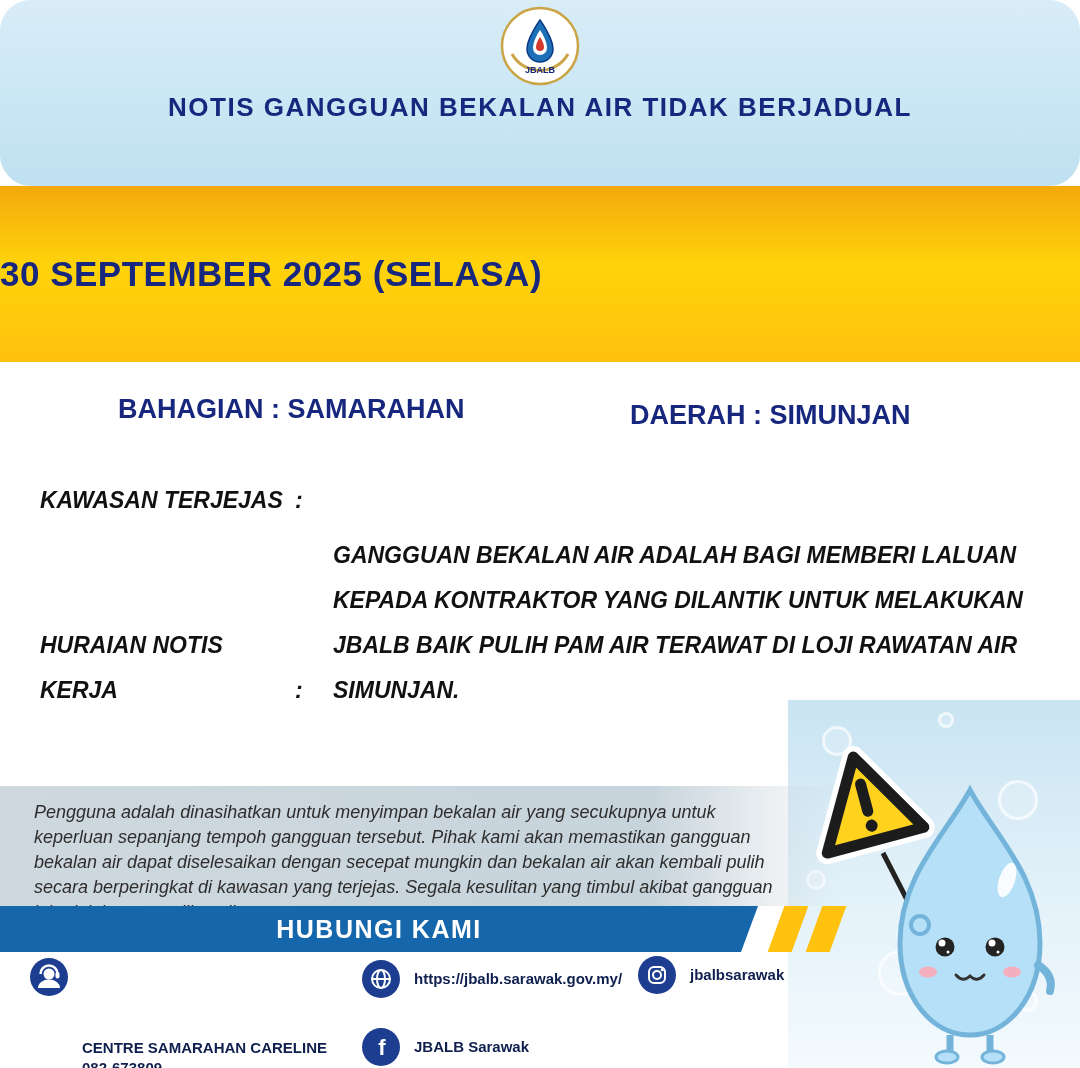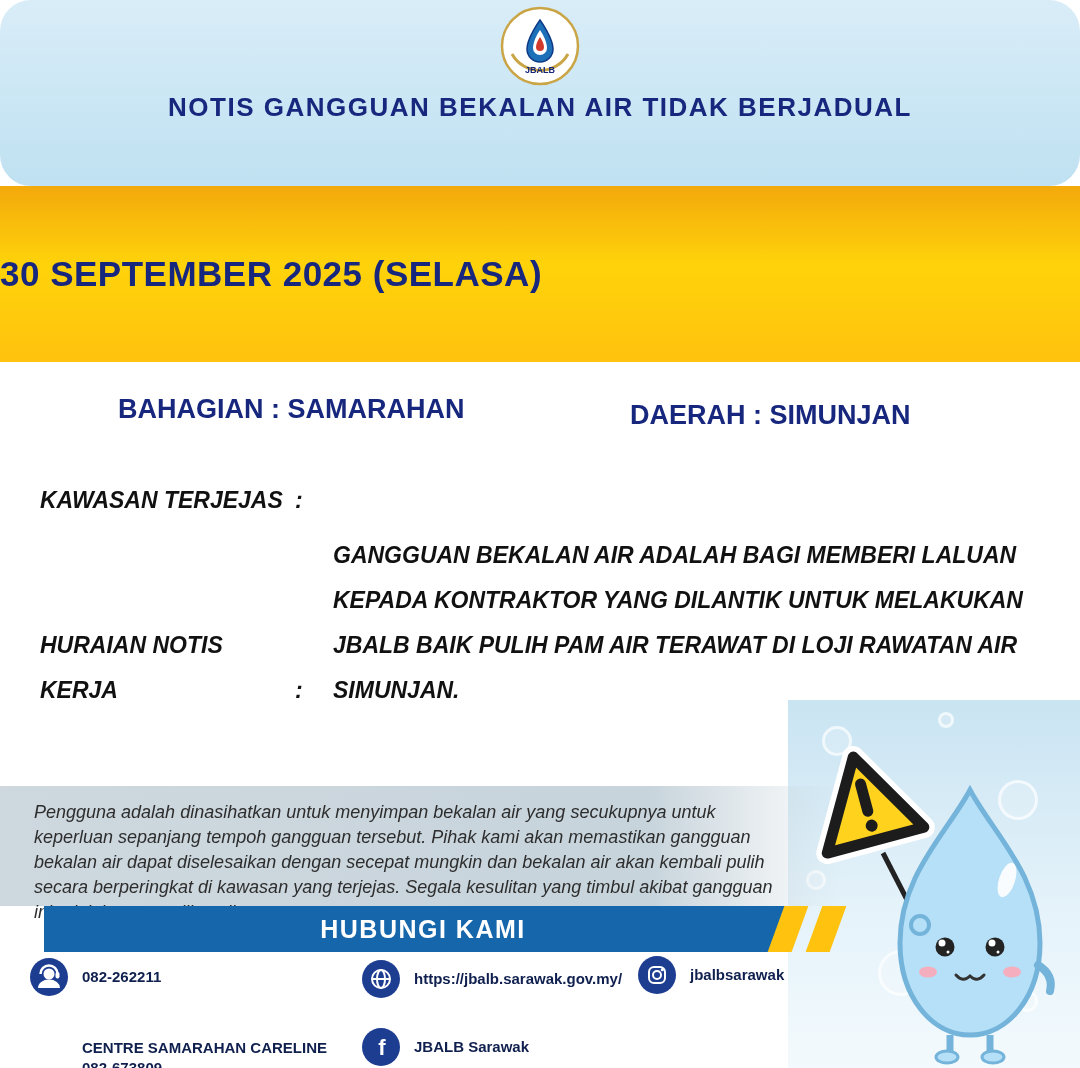--- a/index.html
+++ b/index.html
@@ -58,21 +58,21 @@
     background:linear-gradient(90deg,rgba(204,214,221,.96) 0%,rgba(197,210,218,.96) 60%,rgba(197,210,218,0) 78%);}
   .disclaimer-text{position:absolute;top:800px;left:34px;width:748px;z-index:2;
     font-style:italic;font-size:18px;line-height:25px;color:#2d2d2d;font-weight:500;}
 
   
   .mascot{position:absolute;left:735px;top:735px;width:345px;height:333px;z-index:3;}
 
   
   .contact-bar{position:absolute;top:906px;left:0;width:758px;height:46px;background:var(--bar-blue);
     clip-path:polygon(0 0,100% 0,calc(100% - 17px) 100%,0 100%);
-    display:flex;align-items:center;justify-content:center;z-index:4;margin-left:44px;}
+    display:flex;align-items:center;justify-content:center;z-index:4;}
   .contact-bar .heading{color:#ffffff;font-weight:700;font-size:25px;letter-spacing:1.5px;}
   .stripe{position:absolute;top:906px;width:24px;height:46px;background:var(--yellow);
     transform:skewX(-20deg);z-index:4;}
   .stripe-1{left:776px;}
   .stripe-2{left:814px;}
 
   
   .contact-item{position:absolute;display:flex;align-items:center;gap:14px;z-index:4;
     color:#0f1f4e;font-weight:700;font-size:15px;line-height:20px;}
   .icon-circle{width:38px;height:38px;border-radius:50%;background:var(--icon-navy);
@@ -181,21 +181,20 @@
   <div class="contact-item c1">
     <div class="icon-circle">
       <svg width="38" height="38" viewBox="0 0 38 38">
         <circle cx="19" cy="16" r="5.5" fill="#ffffff"></circle>
         <path d="M8 30 a11 8.5 0 0 1 22 0 Z" fill="#ffffff"></path>
         <path d="M10.5 16 a8.5 8.5 0 0 1 17 0" fill="none" stroke="#ffffff" stroke-width="2.5"></path>
         <rect x="25.5" y="14" width="4" height="6.5" rx="2" fill="#ffffff"></rect>
       </svg>
     </div>
     <div>
-      <div>082-262211</div>
     </div>
   </div>
 
   <div class="contact-item c2">
     <div>
       <div>CENTRE SAMARAHAN CARELINE</div>
       <div>082-673809</div>
     </div>
   </div>
 

